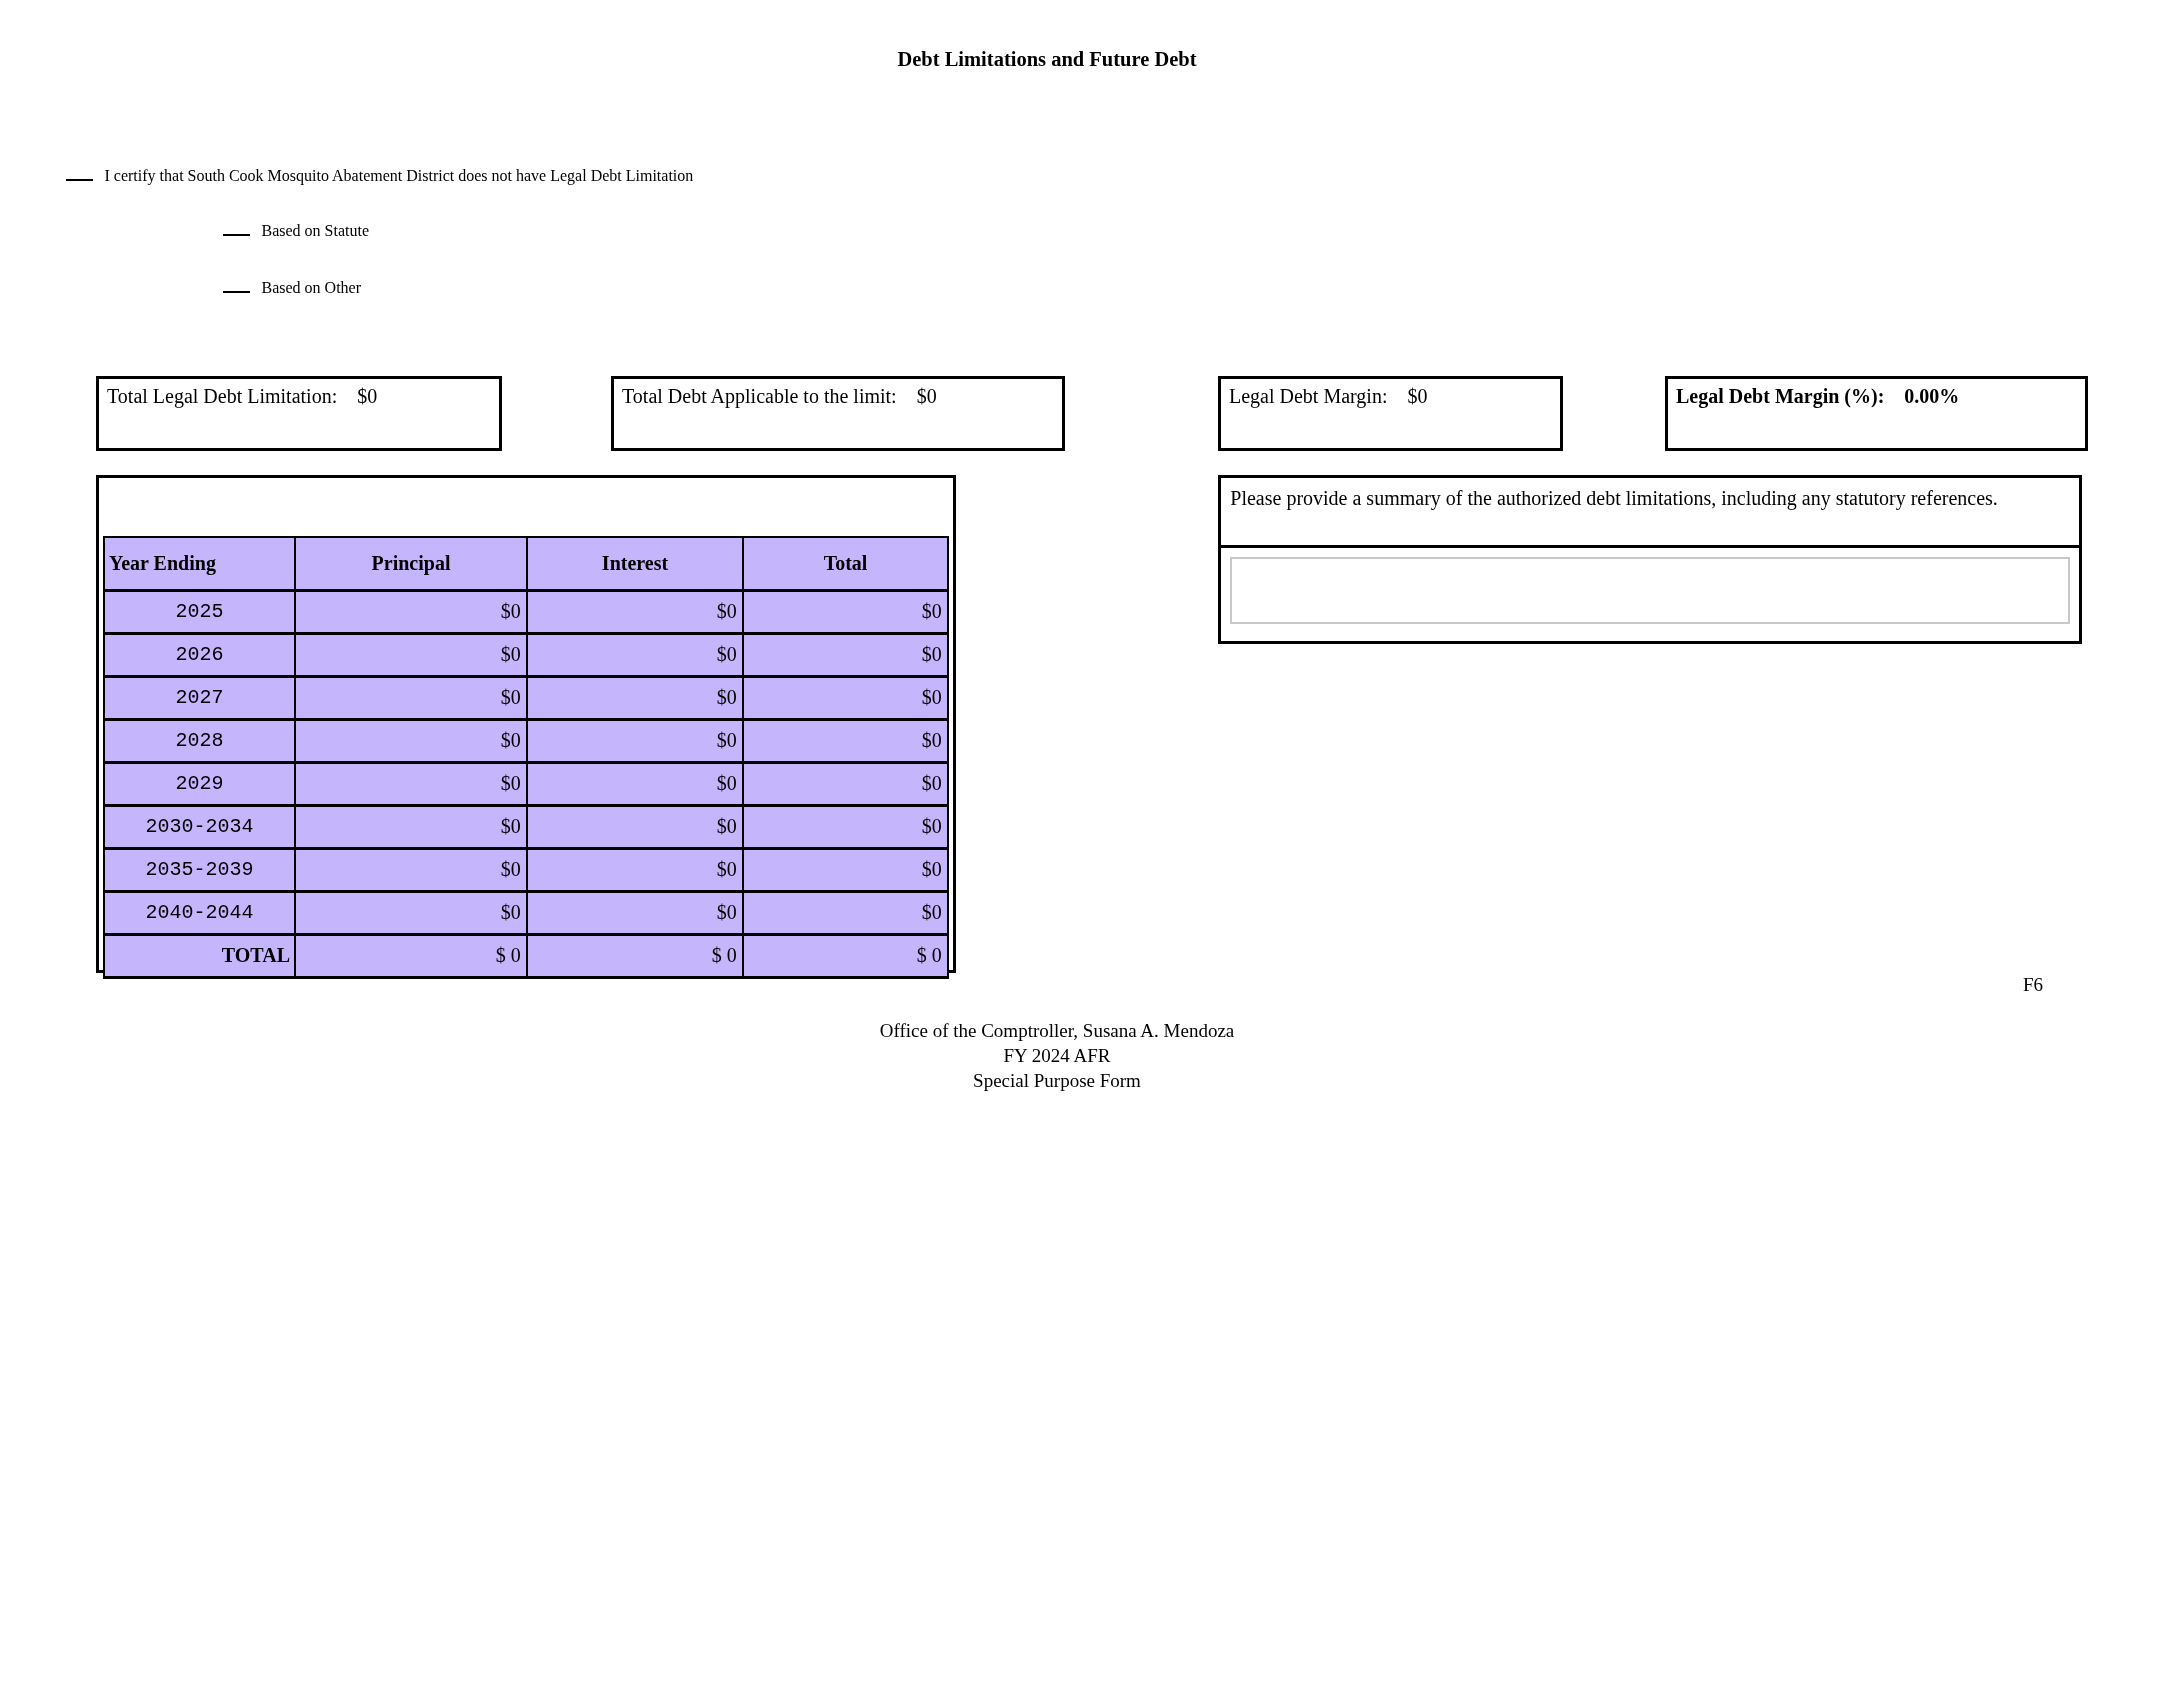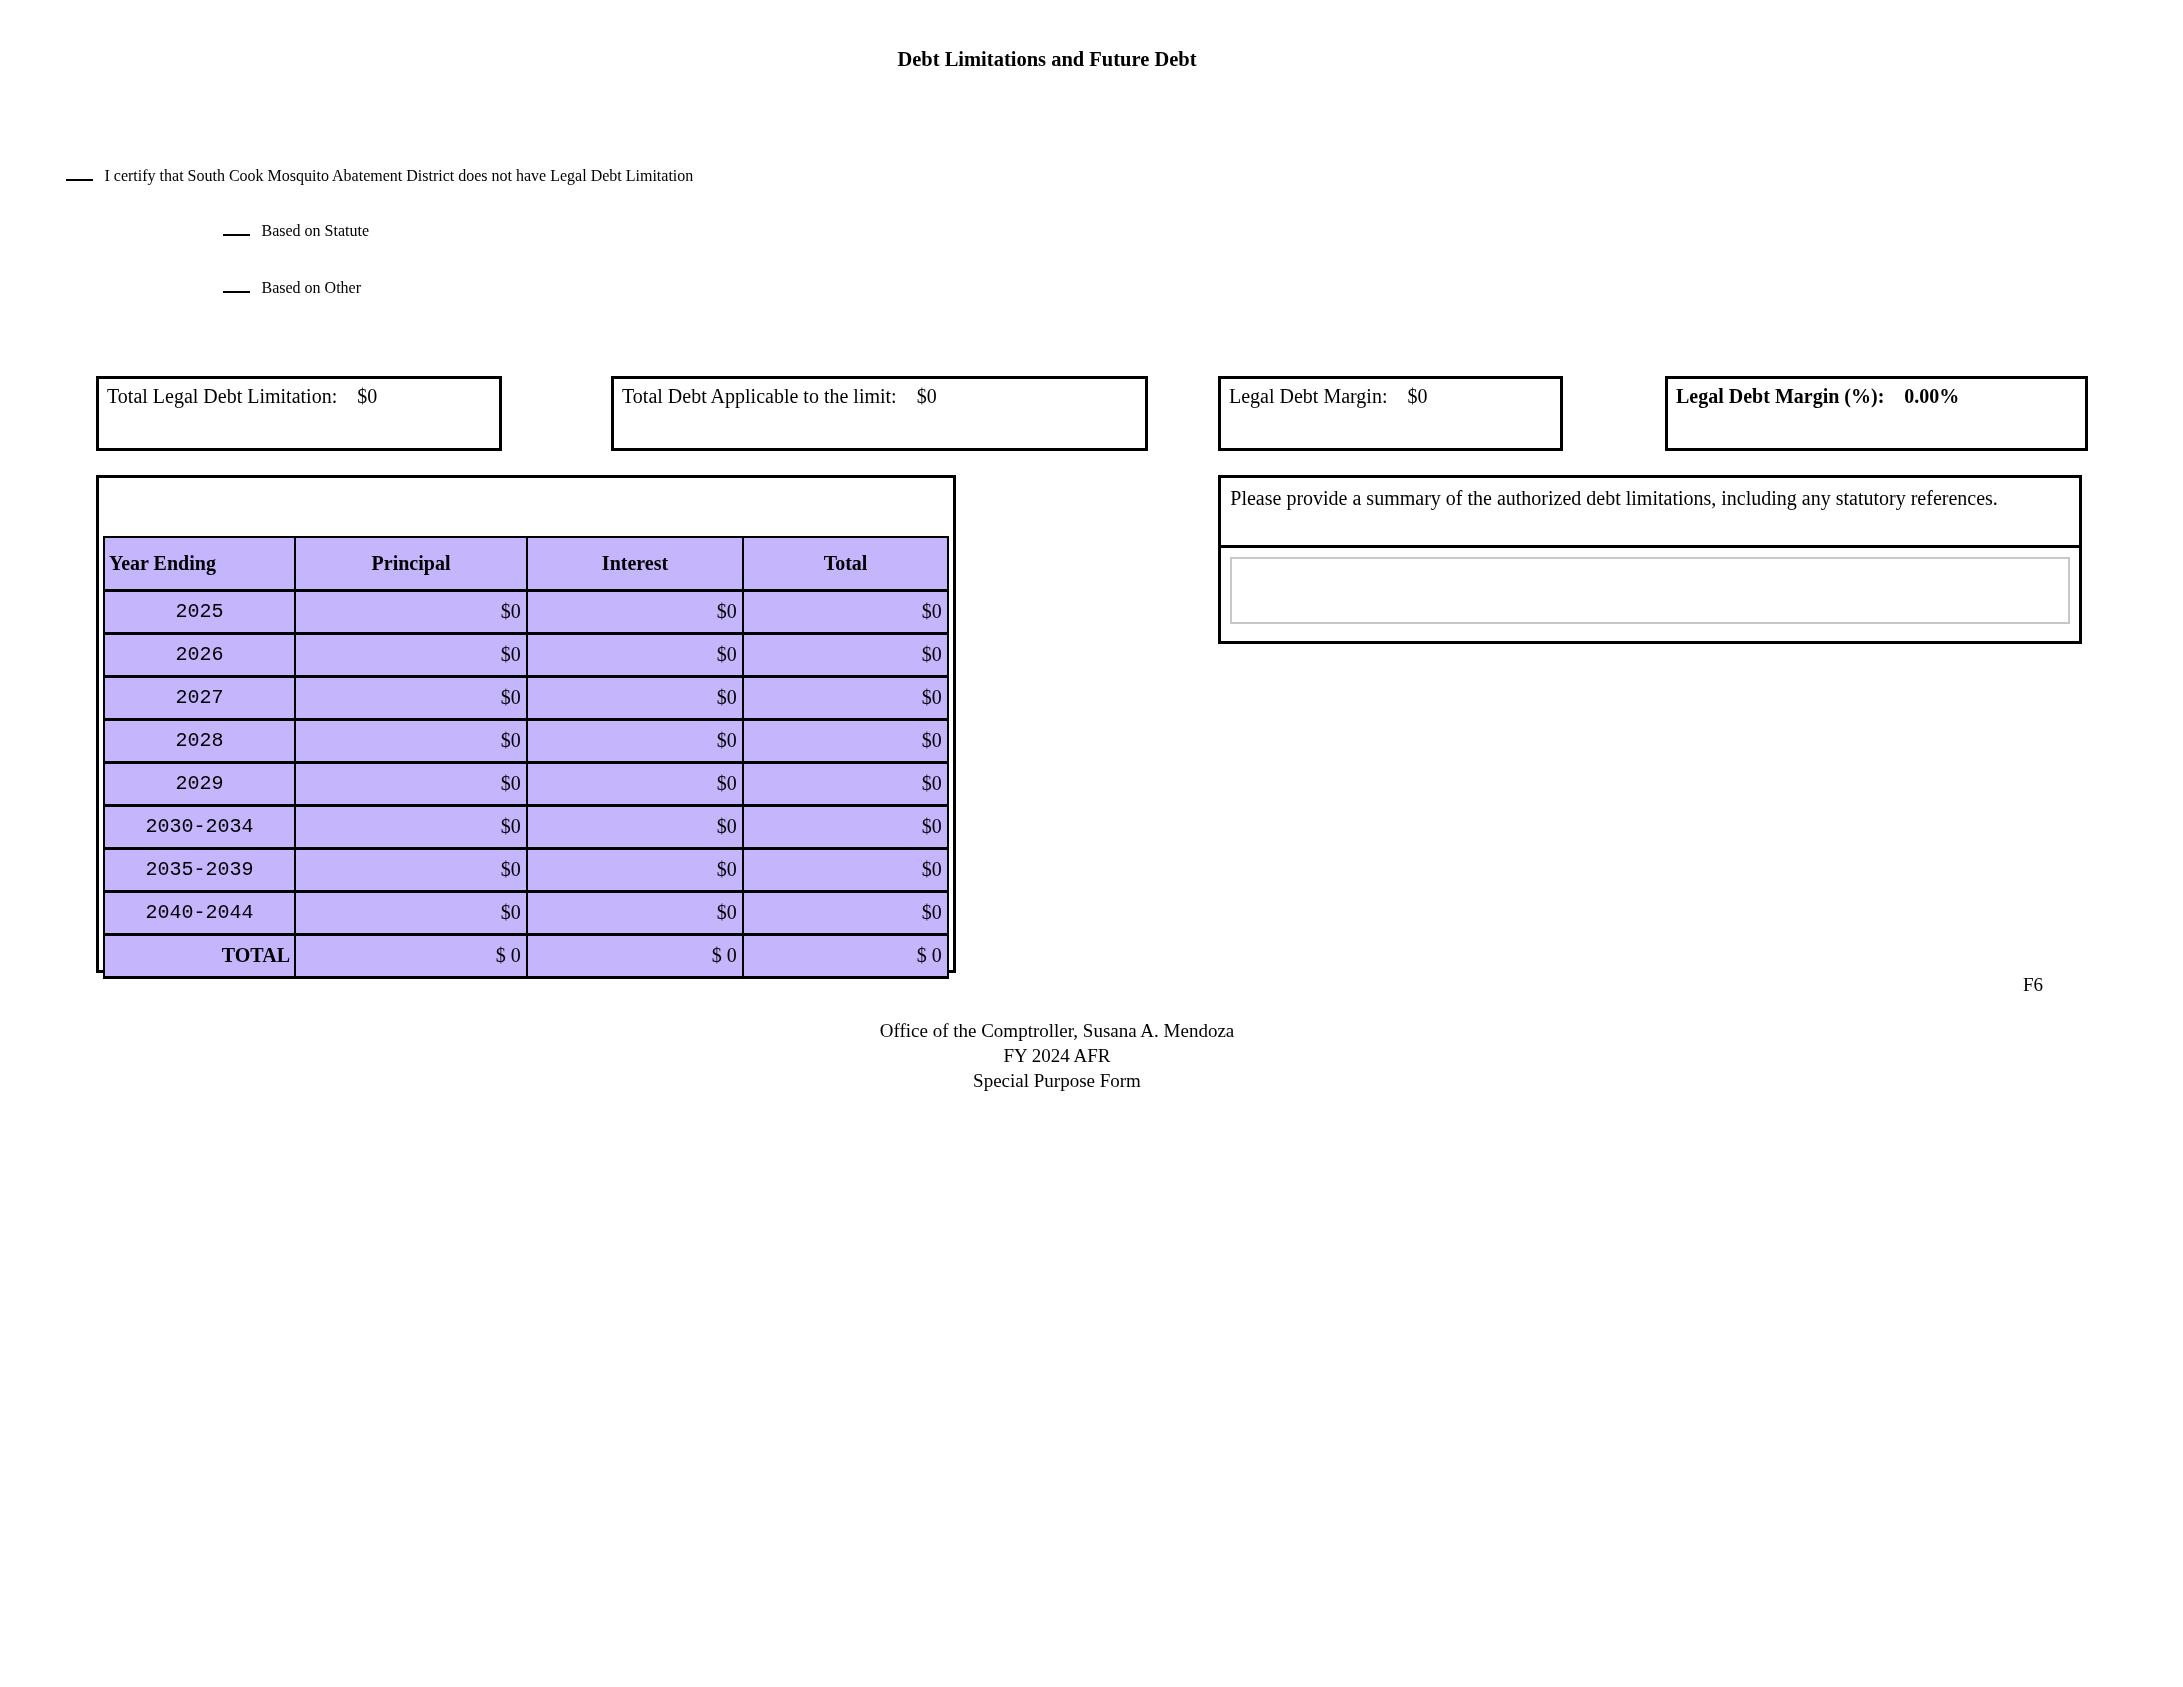--- a/index.html
+++ b/index.html
@@ -30,21 +30,21 @@
   }
 
   .infobox {
     position: absolute; top: 376px; height: 75px;
     border: 3.3px solid #000; box-sizing: border-box;
     font-size: 20px; padding: 6px 8px 0 8px; background: #fff;
     white-space: nowrap;
   }
   .infobox .val { margin-left: 20px; }
   .box-1 { left: 96px;  width: 406px; }
-  .box-2 { left: 611px;  width: 537px; }
+  .box-2 { left: 611px;  width: 454px; }
   .box-3 { left: 1218px; width: 345px; }
   .box-4 { left: 1665px; width: 423px; font-weight: bold; }
 
   .tbl-section {
     position: absolute; left: 96px; top: 475px;
     width: 860px; height: 498px;
     border: 3.3px solid #000; box-sizing: border-box; background: #fff;
   }
   .tbl-title { font-size: 20px; padding: 10.6px 6.6px 0 6.6px; }
   table.debt {

